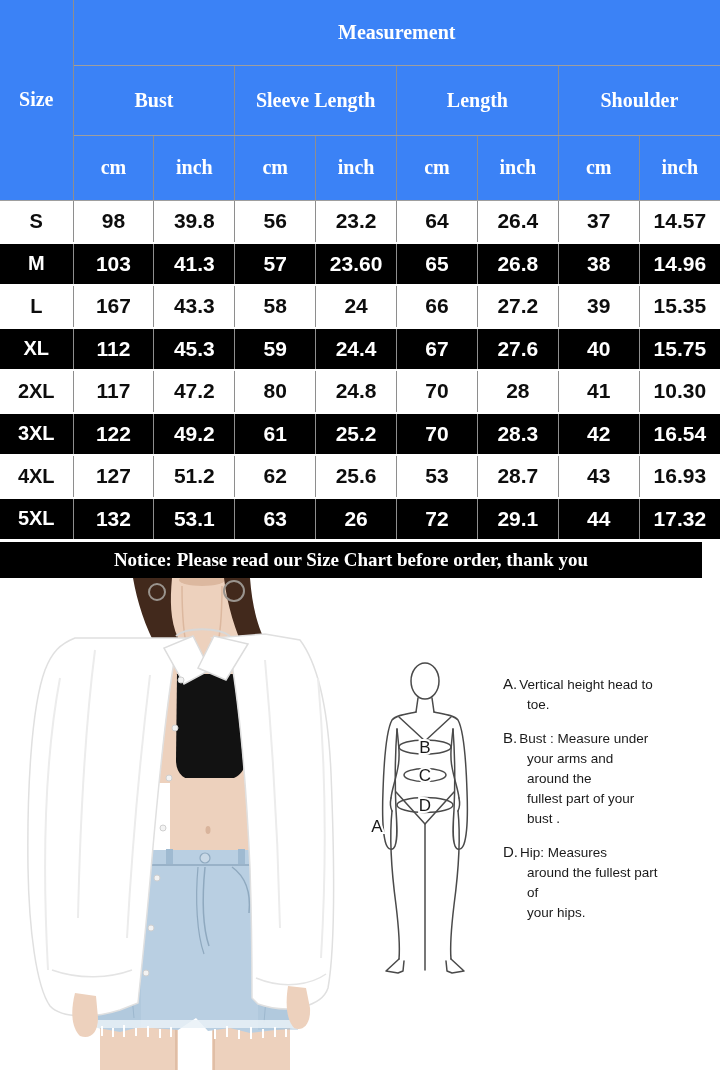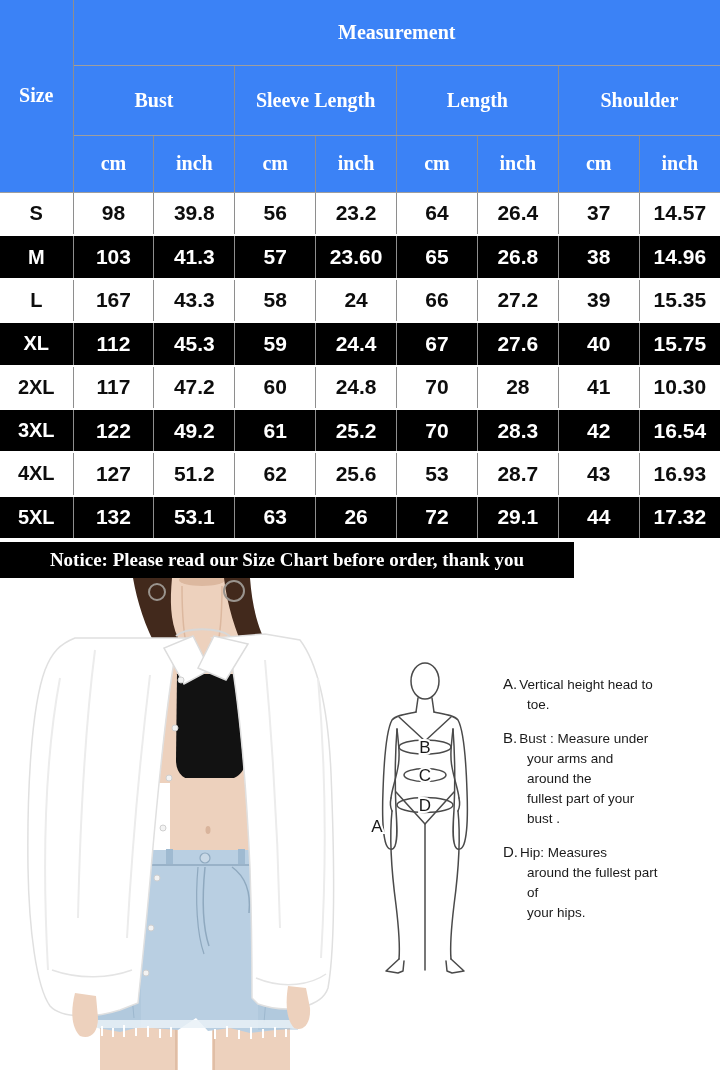--- a/index.html
+++ b/index.html
@@ -14,30 +14,30 @@
     text-align:center; vertical-align:middle;
     border-left:1px solid #8e8e8e; border-right:1px solid #8e8e8e;
   }
   .size-table th:first-child, .size-table td:first-child { border-left:none; }
   .size-table th:last-child,  .size-table td:last-child  { border-right:none; }
   .size-table thead th {
     background:#3b82f6; color:#fff;
     font-family:"Liberation Serif", serif; font-weight:bold; font-size:20px;
     border-bottom:1px solid #9e9e9e;
   }
-  tr.hrow-1 { height:65px; } tr.hrow-2 { height:70px; } tr.hrow-3 { height:57px; }
+  tr.hrow-1 { height:65px; } tr.hrow-2 { height:70px; } tr.hrow-3 { height:65px; }
   .size-table tbody tr { height:42.5px; }
   .size-table tbody tr.light { background:#fff; color:#0d0d0d; }
   .size-table tbody tr.dark  { background:#000; color:#fff; border-top:2px solid #fff; border-bottom:2px solid #fff; }
   .size-table tbody td { font-size:21px; font-weight:bold; }
   .size-table td.size-cell { font-size:20px; }
 
   
   .notice {
-    position:absolute; top:540px; left:0; width:574px; height:38px;
+    position:absolute; top:540px; left:0; width:702px; height:38px;
     background:#000; border-top:2px solid #fff; color:#fff;
     display:flex; align-items:center; justify-content:center;
     font-family:"Liberation Serif", serif; font-weight:bold; font-size:19px;
   }
 
   
   .guide { position:absolute; top:578px; left:0; width:720px; height:492px; background:#fff; }
   .model-photo { position:absolute; left:0; top:0; }
   .mannequin   { position:absolute; left:330px; top:17px; }
   .guide-text  { position:absolute; left:503px; top:96px; width:156px;
@@ -130,21 +130,21 @@
           <td>24.4</td>
           <td>67</td>
           <td>27.6</td>
           <td>40</td>
           <td>15.75</td>
         </tr>
         <tr class="light">
           <td class="size-cell">2XL</td>
           <td>117</td>
           <td>47.2</td>
-          <td>60</td>
+          <td>80</td>
           <td>24.8</td>
           <td>70</td>
           <td>28</td>
           <td>41</td>
           <td>10.30</td>
         </tr>
         <tr class="dark">
           <td class="size-cell">3XL</td>
           <td>122</td>
           <td>49.2</td>

